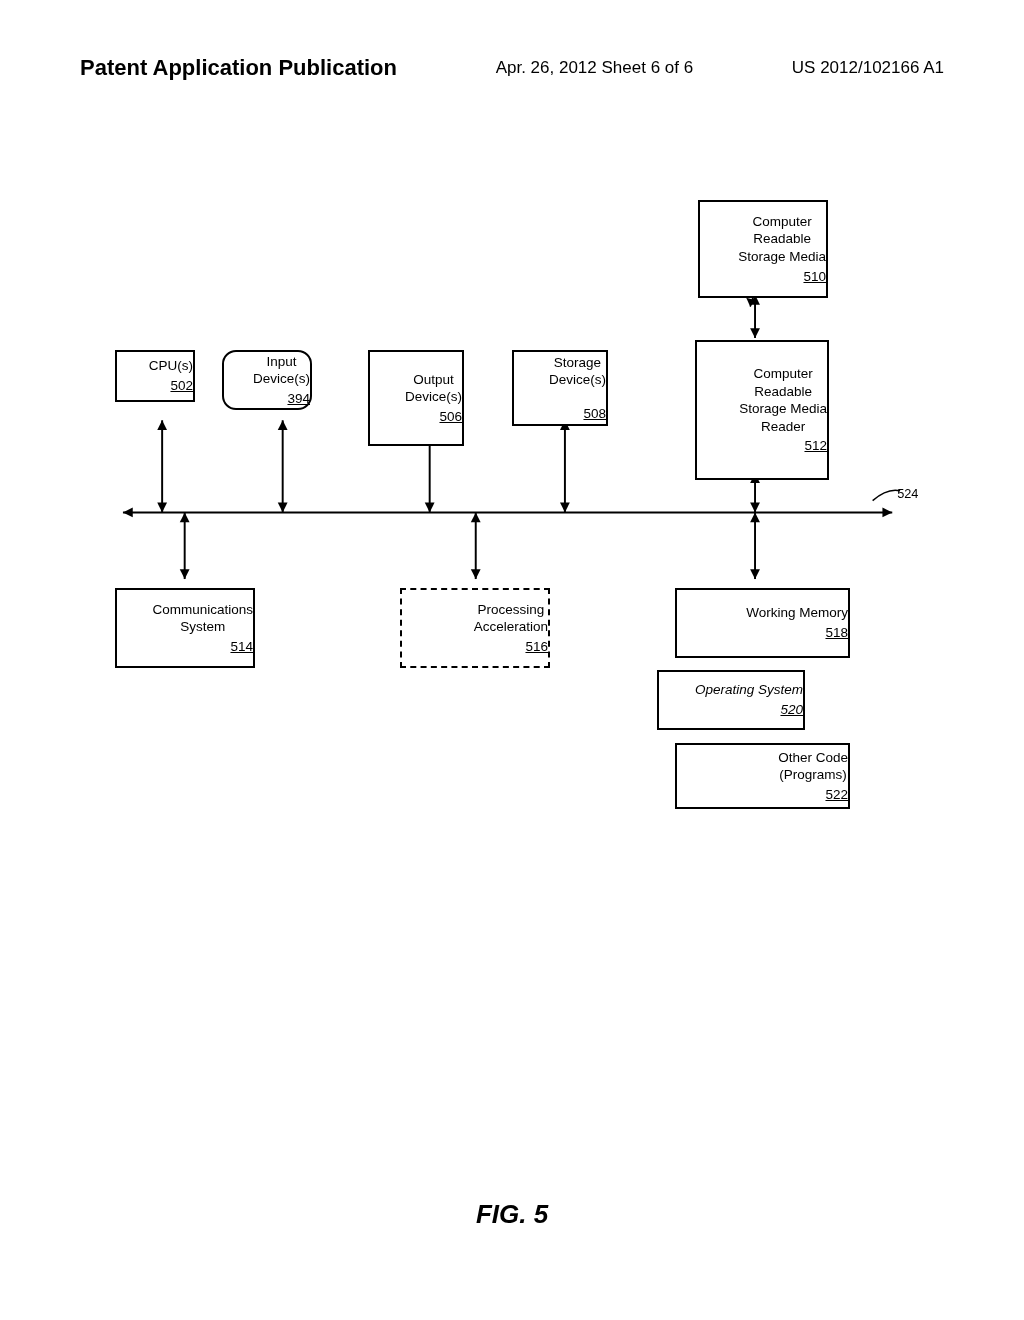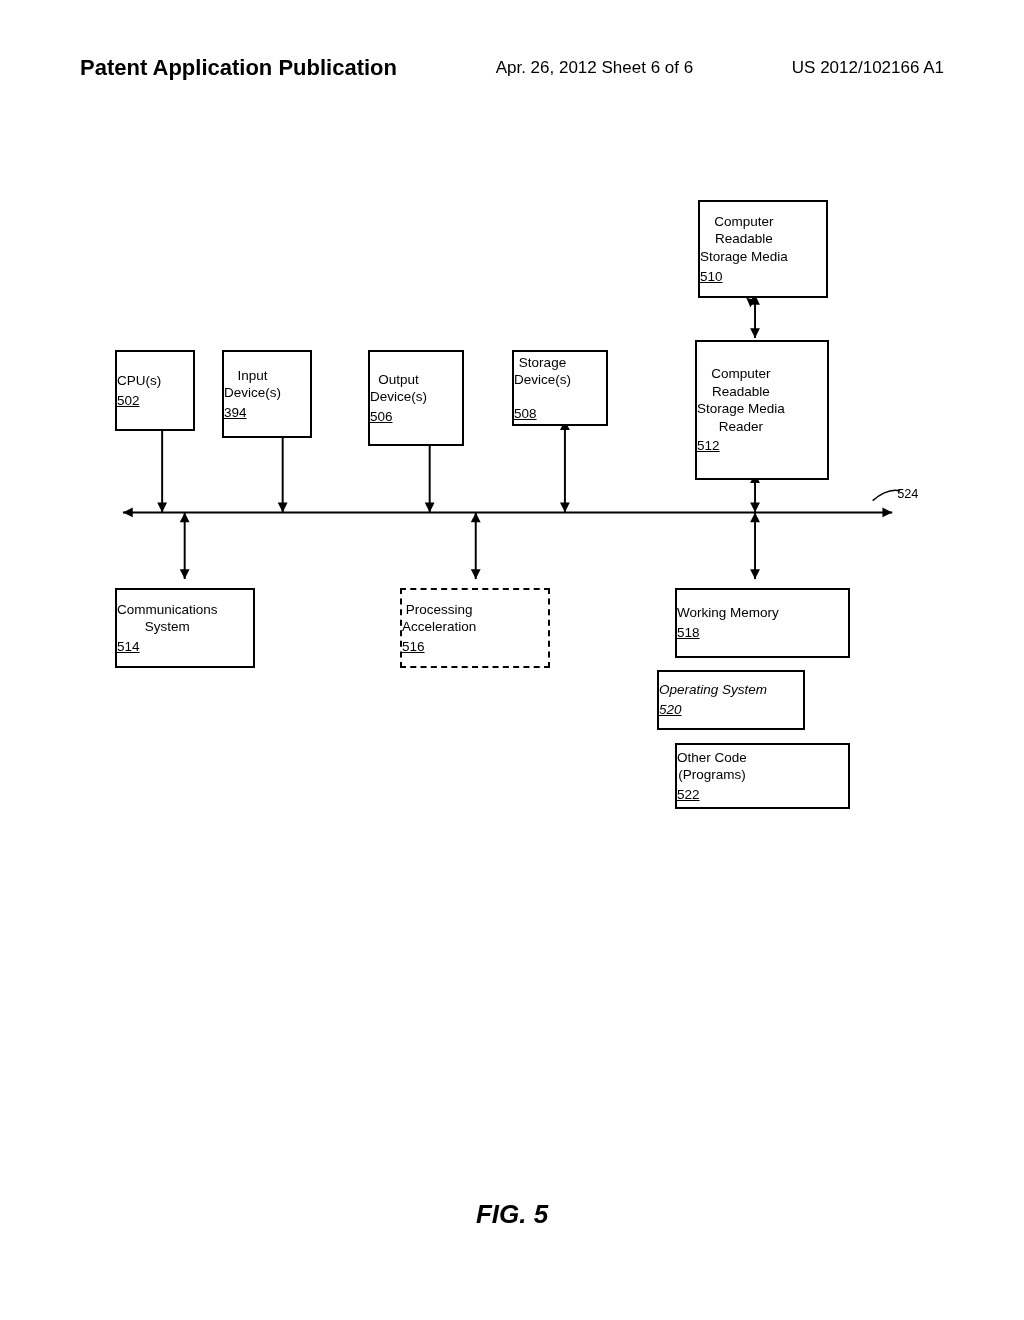--- a/index.html
+++ b/index.html
@@ -52,21 +52,21 @@
     }
 
     
     .box {
       position: absolute;
       border: 2px solid #000;
       background: #fff;
       text-align: center;
       display: flex;
       flex-direction: column;
-      align-items: flex-start;
+      align-items: flex-end;
       justify-content: center;
       font-size: 13.5px;
       line-height: 1.3;
     }
 
     .box .label {
       display: block;
     }
 
     .box .ref {
@@ -169,26 +169,26 @@
     <div class="box" style="left:638px; top:60px; width:130px; height:98px;">
       <span class="label">Computer<br>Readable<br>Storage Media</span>
       <span class="ref">510</span>
     </div>
 
     <div class="box" style="left:635px; top:200px; width:134px; height:140px;">
       <span class="label">Computer<br>Readable<br>Storage Media<br>Reader</span>
       <span class="ref">512</span>
     </div>
 
-    <div class="box" style="left:55px; top:210px; width:80px; height:81px;">
+    <div class="box" style="left:55px; top:210px; width:80px; height:52px;">
       <span class="label">CPU(s)</span>
       <span class="ref">502</span>
     </div>
 
-    <div class="box" style="left:162px; top:210px; width:90px; height:88px;">
+    <div class="box" style="left:162px; top:210px; width:90px; height:60px;border-radius:14px;">
       <span class="label">Input<br>Device(s)</span>
       <span class="ref">394</span>
     </div>
 
     <div class="box" style="left:308px; top:210px; width:96px; height:96px;">
       <span class="label">Output<br>Device(s)</span>
       <span class="ref">506</span>
     </div>
 
     <div class="box" style="left:452px; top:210px; width:96px; height:76px;gap:14px;">

